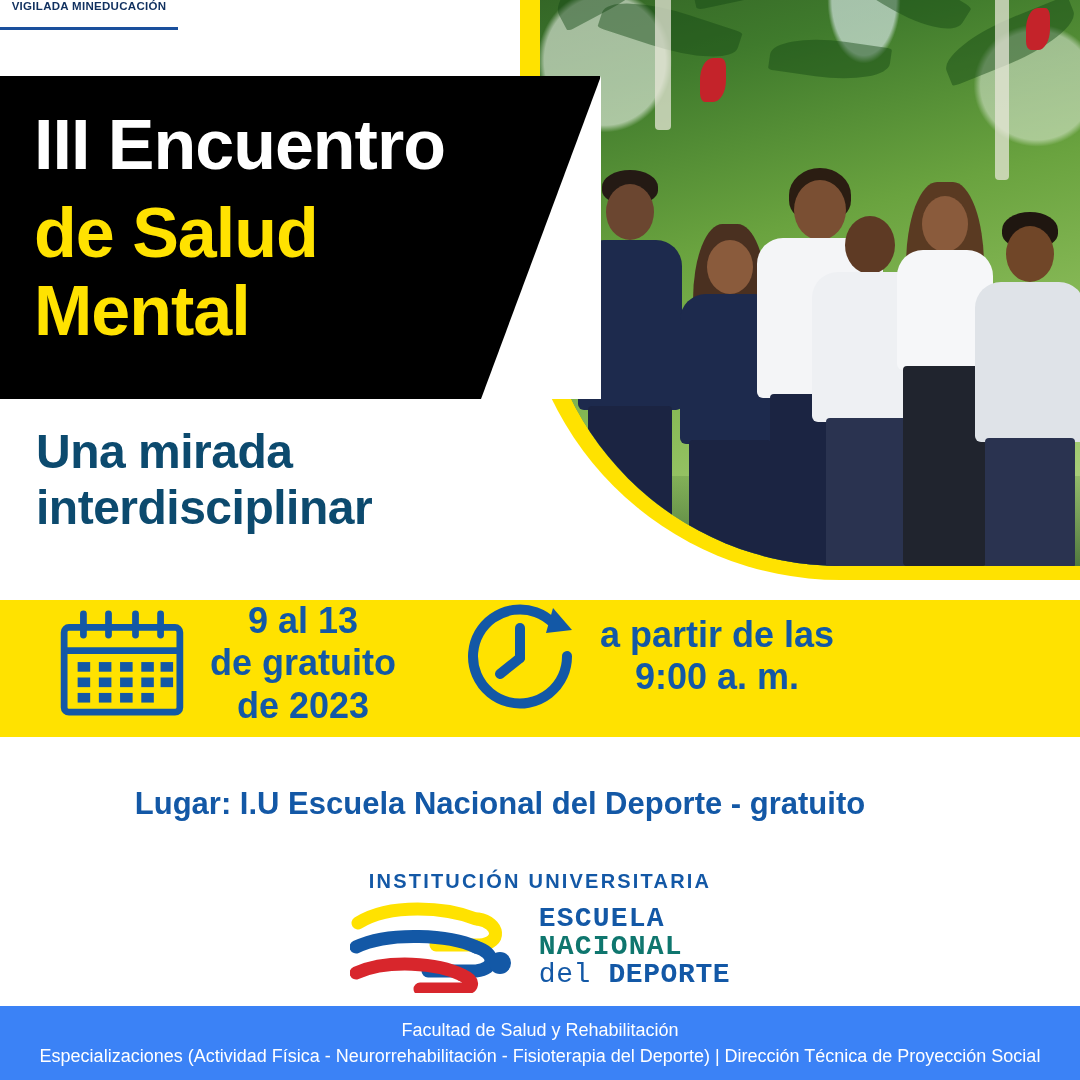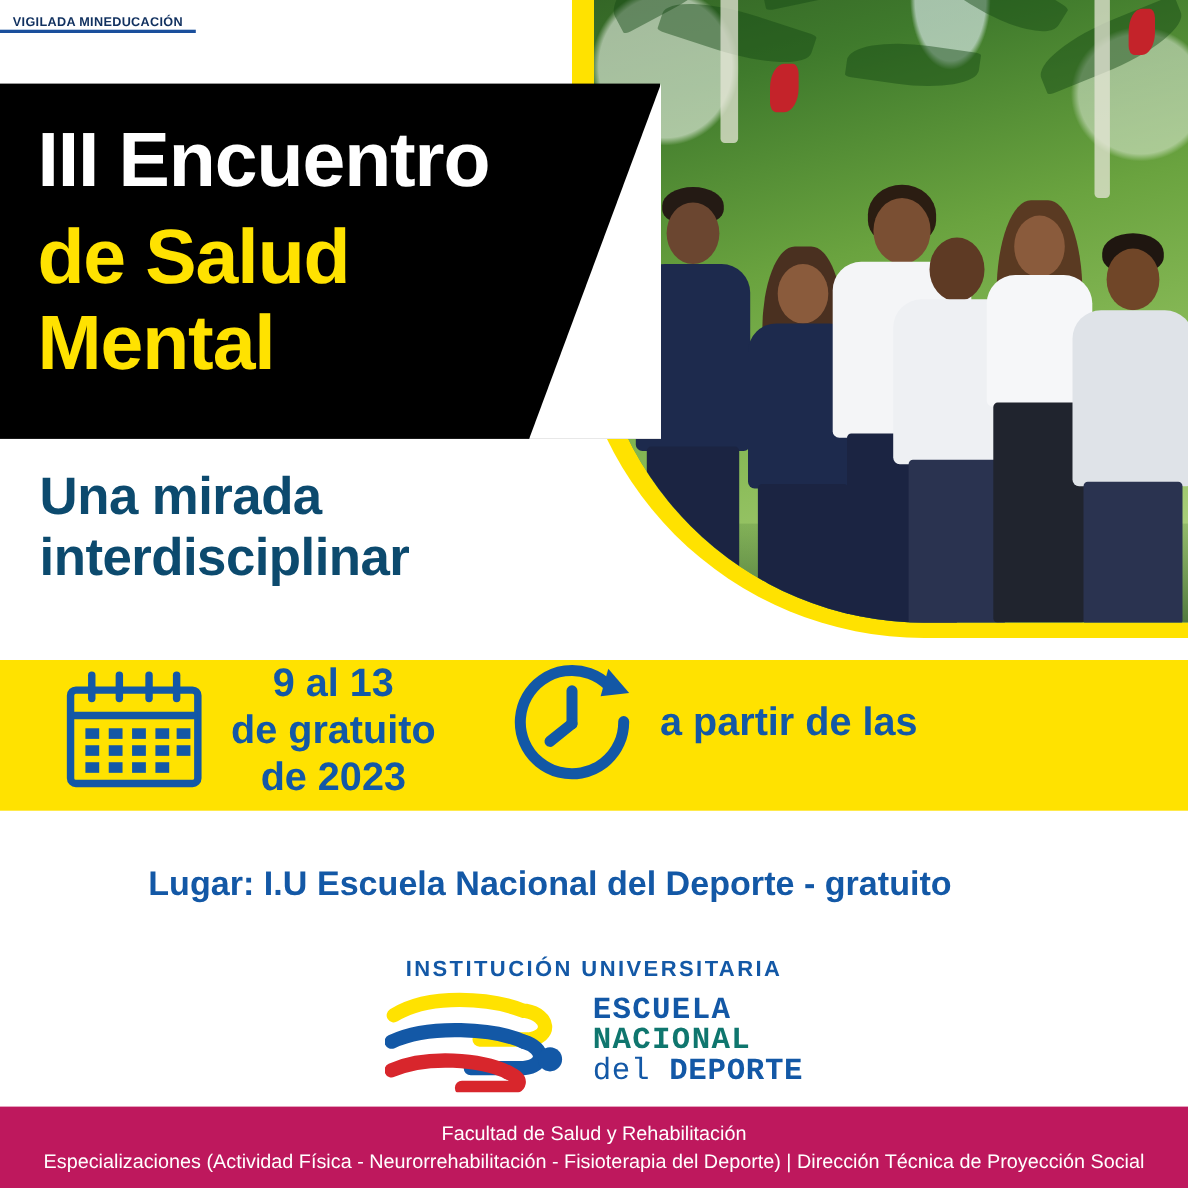--- a/index.html
+++ b/index.html
@@ -17,21 +17,21 @@
   }
 
   
   .vigilada {
     position: absolute;
     left: 0; top: 0;
     width: 178px; height: 30px;
     background: #ffffff;
     border-bottom: 3px solid #1a4f9c;
     display: flex;
-    align-items: flex-end;
+    align-items: flex-start;
     justify-content: center;
     z-index: 40;
   }
   .vigilada span {
     font-size: 11.5px;
     letter-spacing: .3px;
     color: #10305f;
     font-weight: 600;
   }
 
@@ -230,21 +230,21 @@
   .logo-words .w1 { font-size: 28px; font-weight: 700; color: #1358a6; letter-spacing: 1.2px;}
   .logo-words .w2 { font-size: 28px; font-weight: 700; color: #0f766e; letter-spacing: 1.2px;}
   .logo-words .w3 { font-size: 28px; font-weight: 700; color: #1358a6; letter-spacing: .6px;}
   .logo-words .w3 .light { font-weight: 400; }
 
   
   .footer {
     position: absolute;
     left: 0; bottom: 0;
     width: 1080px; height: 74px;
-    background: #be185d;
+    background: #3b82f6;
     color: #ffffff;
     display: flex;
     flex-direction: column;
     align-items: center;
     justify-content: center;
     gap: 5px;
     z-index: 30;
   }
   .footer .f1 { font-size: 18px; }
   .footer .f2 { font-size: 18px; }
@@ -368,20 +368,21 @@
 
     <div class="band-item time">
       <svg class="clock-icon" viewBox="0 0 118 112">
         <path d="M103 56 a47 47 0 1 1 -14 -33" fill="none" stroke="#1358a6" stroke-width="10" stroke-linecap="round"></path>
         <polygon points="89,8 108,30 82,33" fill="#1358a6"></polygon>
         <line x1="56" y1="28" x2="56" y2="58" stroke="#1358a6" stroke-width="10" stroke-linecap="round"></line>
         <line x1="56" y1="58" x2="36" y2="74" stroke="#1358a6" stroke-width="10" stroke-linecap="round"></line>
       </svg>
       <div class="band-text right">
         <div>a partir de las</div>
+        <div>9:00 a. m.</div>
       </div>
     </div>
 
   </div>
 
   <div class="place">Lugar: I.U Escuela Nacional del Deporte - gratuito</div>
 
   <div class="logo-block">
     <div class="logo-top">INSTITUCIÓN UNIVERSITARIA</div>
     <div class="logo-row">

